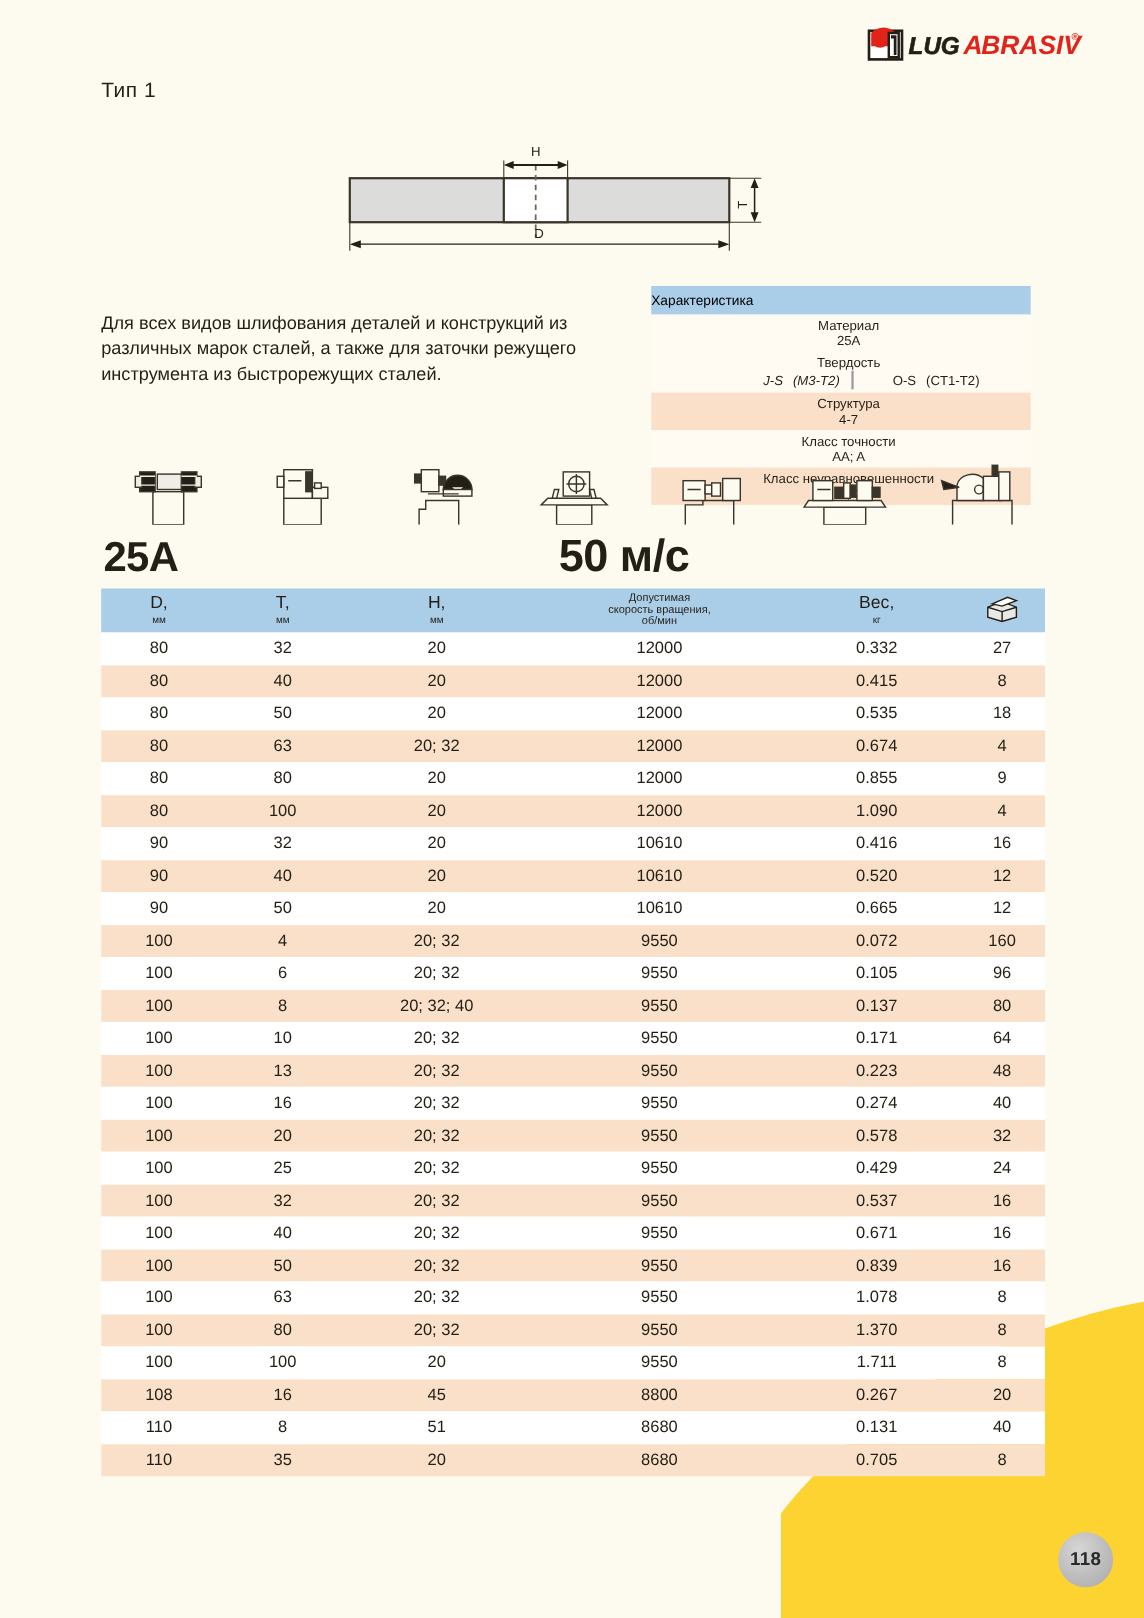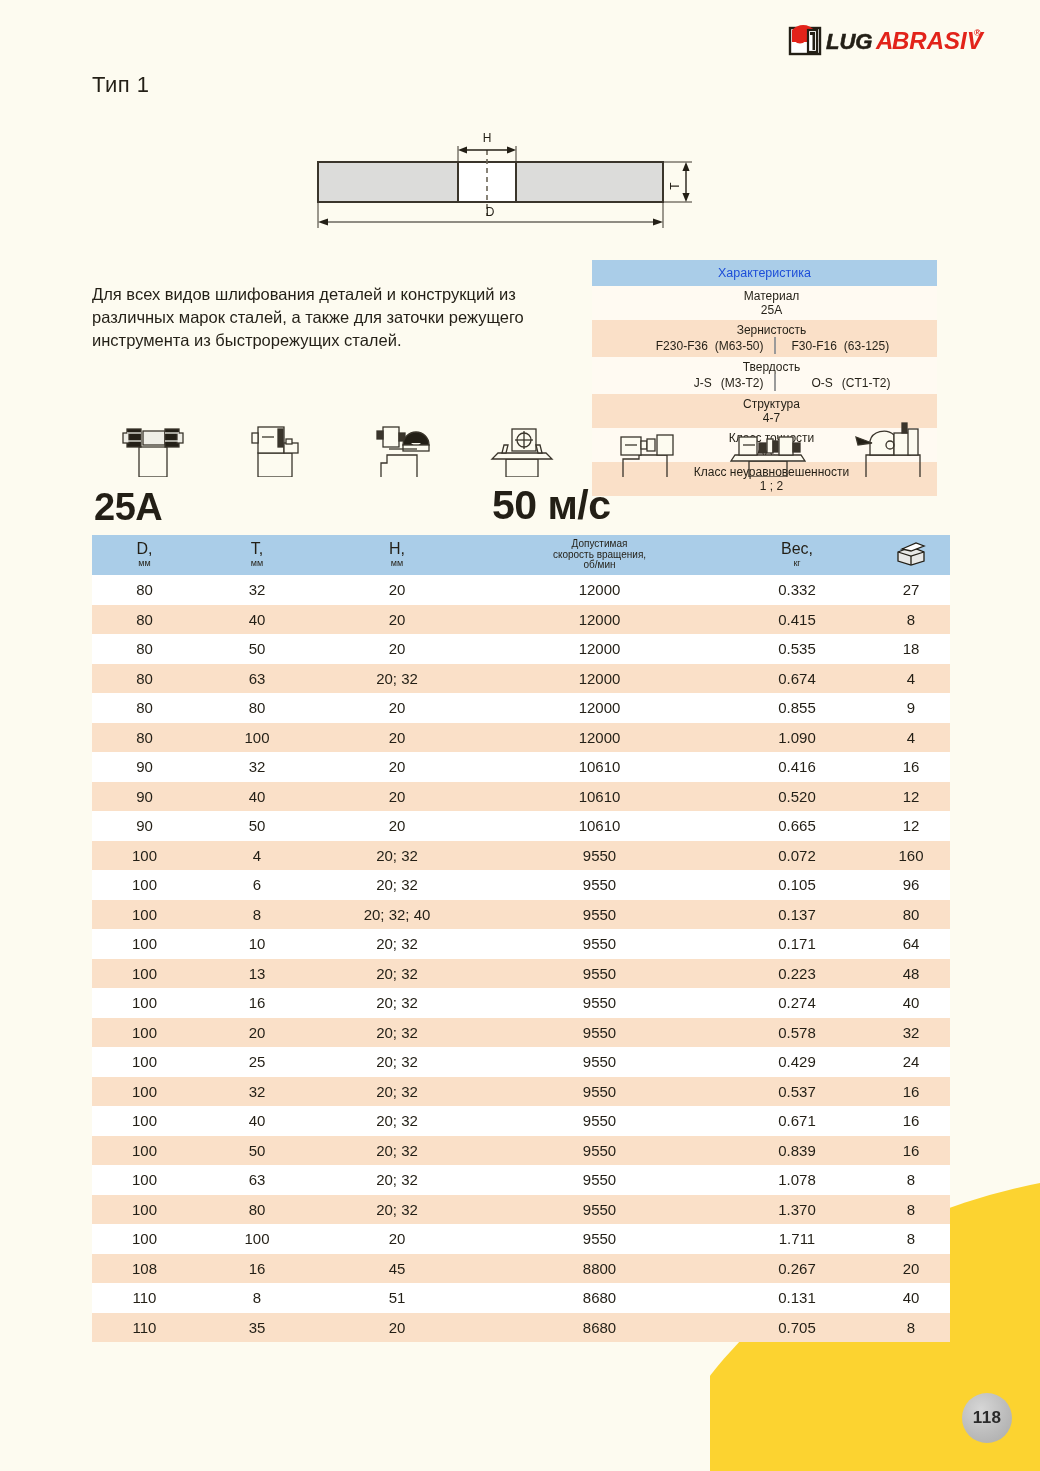--- a/index.html
+++ b/index.html
@@ -33,59 +33,59 @@
     display: flex; align-items: center; justify-content: center;
     letter-spacing: .3px;
     font-weight: bold;
   }
 
   
   .logo { position: absolute; right: 52px; top: 22px; height: 36px; display: flex; align-items: center; }
   .logo svg { display: block; }
 
   
-  .type-title { position: absolute; left: 92px; top: 72px; font-size: 22px; font-weight: 400; letter-spacing: .5px; }
+  .type-title { position: absolute; left: 92px; top: 72px; font-size: 19px; font-weight: 400; letter-spacing: .5px; }
 
   
   .drawing { position: absolute; left: 310px; top: 128px; width: 400px; height: 110px; }
   .drawing svg { display: block; }
 
   
   .description {
     position: absolute; left: 92px; top: 283px; width: 470px;
     font-size: 16.5px; line-height: 23px; color: #231f16;
   }
 
   
   .char-table { position: absolute; left: 592px; top: 260px; width: 345px; font-size: 11.5px; }
   .char-head {
-    background: #aacde8; text-align: center; padding: 6px 0 6px 0;
-    font-size: 12.5px; color: #1d4ed8;
+    background: #aacde8; text-align: left; padding: 6px 0 6px 0;
+    font-size: 12.5px; color: #000000;
   }
   .char-row { display: flex; align-items: center; min-height: 22px; padding: 3px 0 3px 14px; position: relative; flex-direction: column; }
   .char-row.odd  { background: #fae0c8; }
   .char-row.even { background: #fffaf2; }
   .char-label { white-space: nowrap; font-size: 12px; }
   .char-vals { flex: 1; display: flex; align-items: center; justify-content: center; font-size: 12px; }
   .char-vals.split { justify-content: flex-start; padding-left: 6px; }
   .divider { width: 2px; background: #9a9a9a; height: 17px; margin: 0 10px; flex: none; }
   .g1 { width: 150px; display: flex; justify-content: flex-end; gap: 7px; align-items: baseline; }
   .g2 { width: 150px; display: flex; justify-content: flex-start; gap: 7px; align-items: baseline; padding-left: 6px; }
-  .g1r { width: 150px; display: flex; justify-content: flex-end; gap: 9px; align-items: flex-start; }
+  .g1r { width: 150px; display: flex; justify-content: flex-end; gap: 9px; align-items: flex-start; font-style: italic; }
   .g2r { width: 150px; display: flex; justify-content: flex-start; gap: 9px; align-items: flex-end; padding-left: 26px; }
   .char-inline { font-size: 12px; }
 
   
   .machines { position: absolute; left: 92px; top: 415px; width: 860px; height: 62px; display: flex; }
   .machine { flex: 1; display: flex; align-items: flex-end; justify-content: center; }
   .machine svg { display: block; }
 
   
   .big-25a { position: absolute; left: 94px; top: 486px; font-size: 38px; font-weight: bold; letter-spacing: -0.5px; }
-  .big-speed { position: absolute; left: 492px; top: 482px; font-size: 41px; font-weight: bold; letter-spacing: -0.5px; }
+  .big-speed { position: absolute; left: 508px; top: 482px; font-size: 41px; font-weight: bold; letter-spacing: -0.5px; }
 
   
   .main-table { position: absolute; left: 92px; top: 535px; width: 858px; }
   .mt-head { display: flex; background: #aacde8; height: 40px; align-items: center; }
   .mt-head .cell { text-align: center; line-height: 1.05; }
   .hdr-main { font-size: 16px; }
   .hdr-sub  { font-size: 9px; display: block; margin-top: 1px; }
   .hdr-small { font-size: 10px; line-height: 1.25; }
   .mt-row { display: flex; height: 29.5px; align-items: center; font-size: 15px; }
   .mt-row.odd  { background: #fae0c8; }
@@ -173,34 +173,20 @@
   <div class="description">Для всех видов шлифования деталей и конструкций из различных марок сталей, а также для заточки режущего инструмента из быстрорежущих сталей.</div>
 
   <div class="char-table">
     <div class="char-head">Характеристика</div>
 
     <div class="char-row even">
       <span class="char-label">Материал</span>
       <span class="char-vals">25A</span>
     </div>
 
-    <div class="char-row odd">
-      <span class="char-label">Зернистость</span>
-      <span class="char-vals split">
-        <span class="g1">
-          <span>F230-F36</span>
-          <span class="p">(M63-50)</span>
-        </span>
-        <span class="divider"></span>
-        <span class="g2">
-          <span>F30-F16</span>
-          <span class="p">(63-125)</span>
-        </span>
-      </span>
-    </div>
 
     <div class="char-row even">
       <span class="char-label">Твердость</span>
       <span class="char-vals split">
         <span class="g1r">
           <span>J-S</span>
           <span class="p">(M3-T2)</span>
         </span>
         <span class="divider"></span>
         <span class="g2r">

